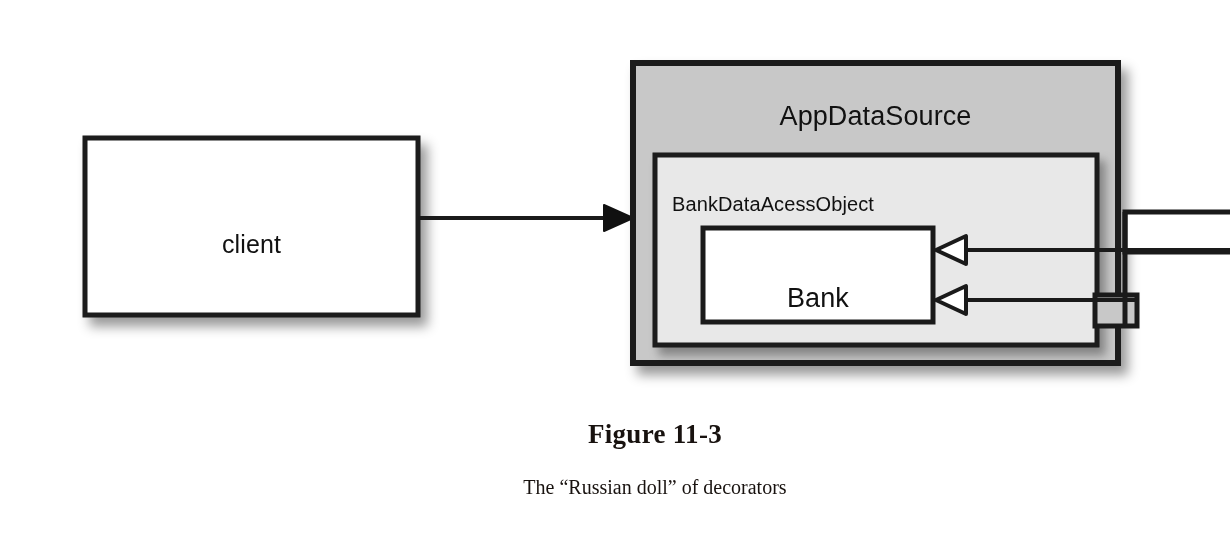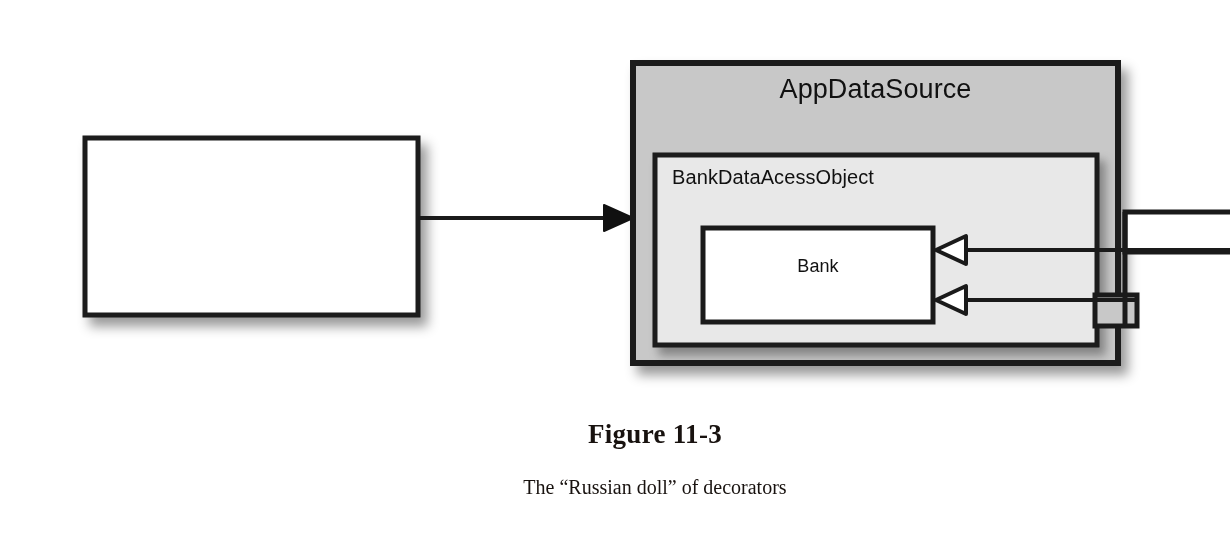--- a/index.html
+++ b/index.html
@@ -34,20 +34,21 @@
     display: block;
   }
 
   
   .box-label {
     position: absolute;
     font-family: "Liberation Sans", sans-serif;
     color: #111111;
     white-space: nowrap;
     letter-spacing: 0.1px;
+    margin-top: 27px;
   }
   #client-label {
     left: 85px;
     top: 203px;
     width: 333px;
     text-align: center;
     font-size: 25px;
   }
   #appdatasource-label {
     left: 633px;
@@ -61,21 +62,21 @@
     top: 166px;
     width: 420px;
     text-align: left;
     font-size: 20px;
   }
   #bank-label {
     left: 703px;
     top: 256px;
     width: 230px;
     text-align: center;
-    font-size: 18px;
+    font-size: 27px;
   }
 
   
   #caption {
     position: absolute;
     left: 0;
     top: 418px;
     width: 1230px;
     text-align: center;
     font-family: "Liberation Serif", serif;
@@ -131,20 +132,21 @@
       <polygon points="936,250 966,236 966,264" fill="#ffffff" stroke="#1a1a1a" stroke-width="4" stroke-linejoin="round"></polygon>
     </g>
     <g>
       <line x1="1137" y1="300" x2="962" y2="300" stroke="#1a1a1a" stroke-width="4"></line>
       <polygon points="936,300 966,286 966,314" fill="#ffffff" stroke="#1a1a1a" stroke-width="4" stroke-linejoin="round"></polygon>
     </g>
 
     <line x1="1125" y1="212" x2="1125" y2="326" stroke="#1a1a1a" stroke-width="5"></line>
   </svg>
 
+  <div class="box-label" id="client-label">client</div>
 
   <div class="box-label" id="appdatasource-label">AppDataSource</div>
 
   <div class="box-label" id="bankdao-label">BankDataAcessObject</div>
 
   <div class="box-label" id="bank-label">Bank</div>
 </div>
 
 <div id="caption">
   <div id="caption-title">Figure 11-3</div>

